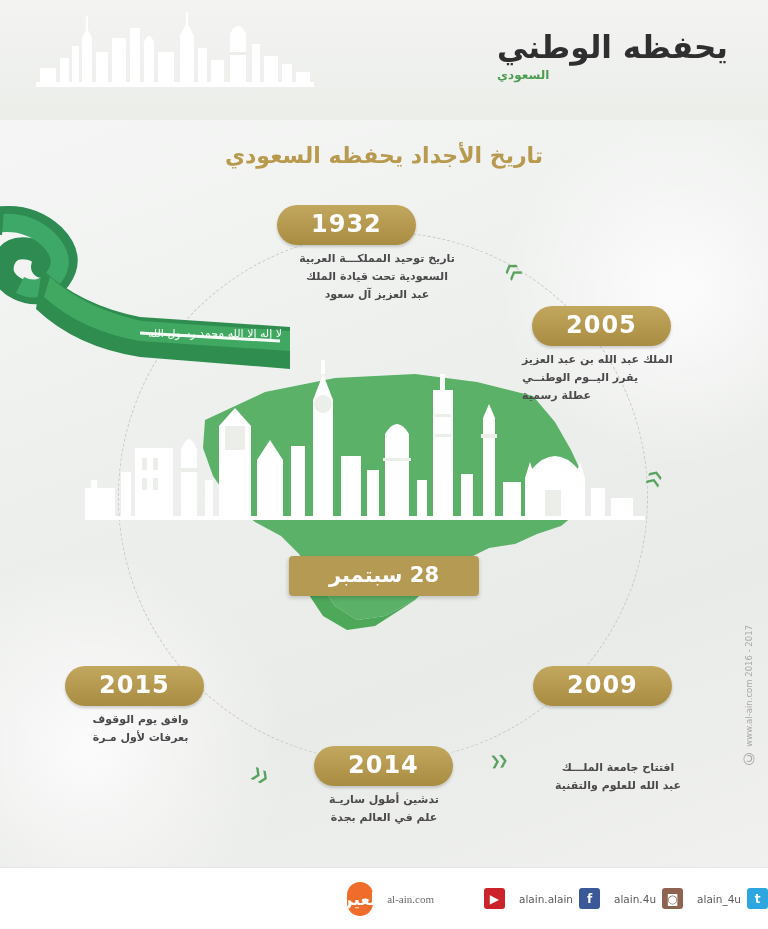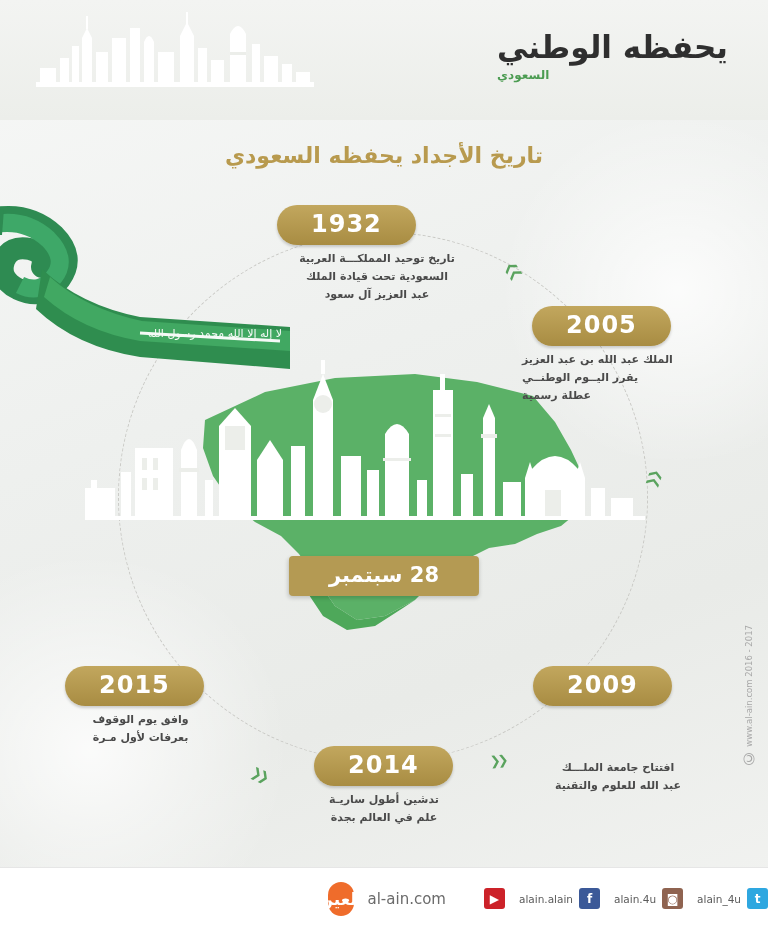--- a/index.html
+++ b/index.html
@@ -111,21 +111,21 @@
   }
   .social { display: flex; align-items: center; gap: 6px; margin-left: 14px; }
   .sicon {
     width: 21px; height: 21px; border-radius: 3px; color: #fff;
     display: flex; align-items: center; justify-content: center;
     font-size: 12px; font-weight: bold; font-family: "DejaVu Sans", sans-serif;
   }
   .shandle { font-size: 10.5px; color: #5b5b5b; direction: ltr; }
   #footer-left { display: flex; align-items: center; padding-left: 14px; }
   #footer-mid { flex: 1; text-align: center; font-size: 10.5px; color: #5b5b5b; direction: rtl; }
-  #footer-site { font-size: 15px; color: #6b6b6b; direction: ltr; margin-right: 10px;}
+  #footer-site { font-size: 11px; color: #6b6b6b; direction: ltr; margin-right: 22px; font-family: Liberation Serif, serif;}
   #logo {
     width: 26px; height: 34px; border-radius: 17px; background: #ef6c2b;
     display: flex; align-items: center; justify-content: center;
     color: #fff; font-size: 17px; font-weight: bold; margin-right: 14px;
   }
 </style>
 </head>
 <body>
 
 <div id="page">

